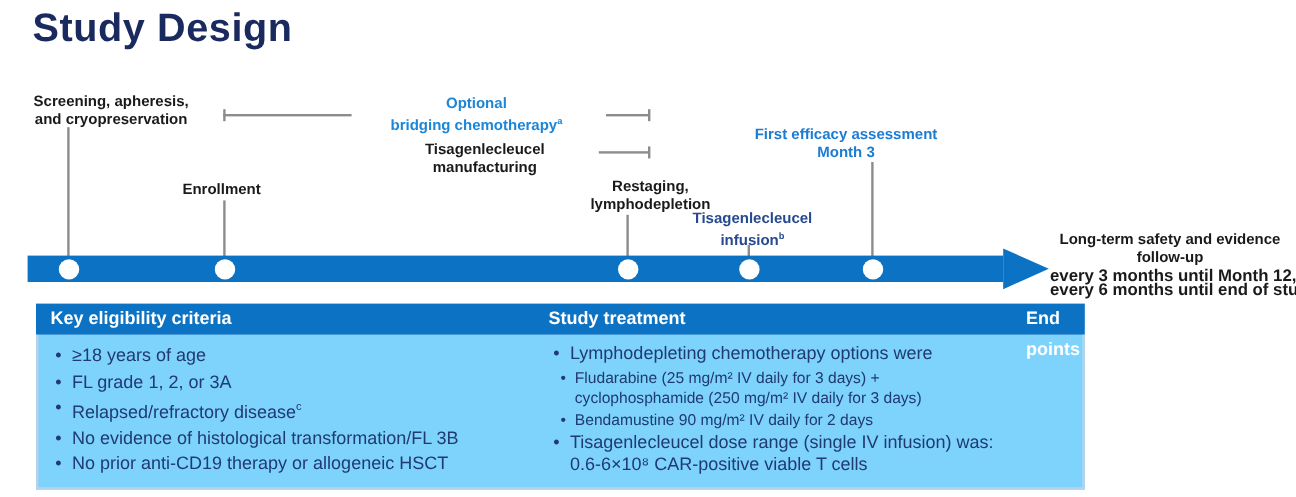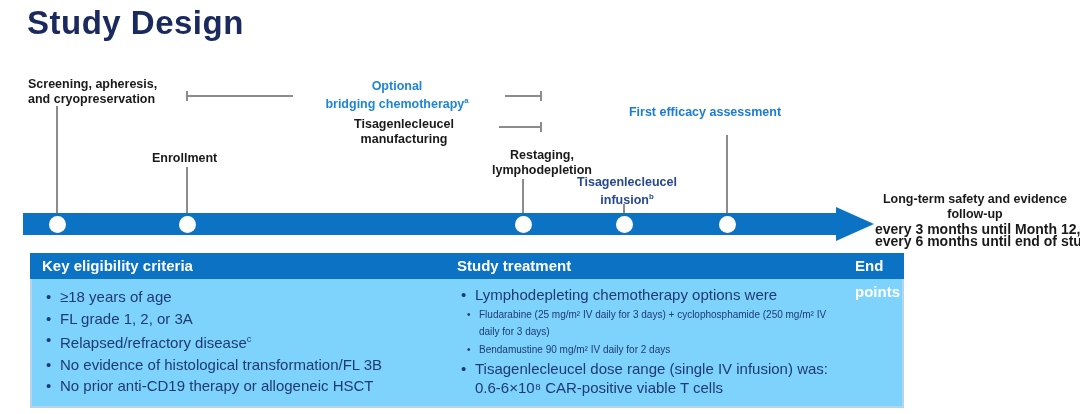--- a/index.html
+++ b/index.html
@@ -3,21 +3,21 @@
 <meta charset="utf-8">
 <style>
   html,body{margin:0;padding:0;background:#fff;}
   .slide{position:relative;width:1080px;height:414px;background:#ffffff;overflow:hidden;
          font-family:"Liberation Sans","DejaVu Sans",sans-serif;}
   .page-title{position:absolute;left:27px;top:4px;font-size:33px;font-weight:bold;color:#1B2A5E;letter-spacing:0.5px;}
 
   
   .tl-label{position:absolute;font-size:12.5px;line-height:14.5px;font-weight:bold;color:#1A1A1A;
             text-align:center;white-space:nowrap;}
-  .tl-label.left{text-align:left;}
+  .tl-label.left{text-align:center;}
   .tl-label.blue{color:#1E86D6;}
   .tl-label.blue2{color:#1B7CD4;}
   .tl-label.navyblue{color:#27498F;}
   sup{font-size:0.62em;}
 
   .followup-note{font-size:14px;line-height:12px;font-weight:bold;color:#1A1A1A;}
 
   
   .vline{position:absolute;width:1.5px;background:#8C8C8C;}
   .hline{position:absolute;height:1.5px;background:#8C8C8C;}
@@ -34,21 +34,21 @@
   .thead{display:flex;background:#0B72C4;color:#ffffff;font-weight:bold;font-size:15px;height:26px;line-height:26px;}
   .th{box-sizing:border-box;padding-left:12px;}
   .w1{width:415px;} .w2{width:398px;} .w3{flex:1;}
   .tbody{display:flex;border:2px solid #B7D3EA;border-top:none;background:#7dd3fc;height:129px;box-sizing:border-box;}
   .cell{box-sizing:border-box;padding:7px 8px 0 12px;font-size:15px;color:#203A72;}
   ul{margin:0;padding:0;list-style:none;}
   li{position:relative;padding-left:16px;}
   li::before{content:"\2022";position:absolute;left:2px;top:0;}
   .c1 li{line-height:21.5px;}
   .c2 .main{line-height:18.5px;margin-bottom:1px;}
-  .c2 .subs{font-size:10px;line-height:17.5px;margin:1px 0 2px 6px;}
+  .c2 .subs{font-size:13px;line-height:17.5px;margin:1px 0 2px 6px;}
   .c2 .subs li{padding-left:14px;}
   .c3{line-height:19.5px;}
   .c3 .ep1{margin:0 0 22px 0;}
   .c3 .ep2{margin:0;}
   .c3 b{font-weight:bold;}
 </style>
 </head>
 <body>
 
 <div class="slide">
@@ -77,20 +77,21 @@
     <div>lymphodepletion</div>
   </div>
 
   <div class="tl-label navyblue" style="left:527px;top:175px;width:200px;">
     <div>Tisagenlecleucel</div>
     <div><span>infusion</span><sup>b</sup></div>
   </div>
 
   <div class="tl-label blue2" style="left:605px;top:105px;width:200px;">
     <div>First efficacy assessment</div>
+    <div>Month 3</div>
   </div>
 
   <div class="tl-label" style="left:875px;top:192px;width:200px;">
     <div>Long-term safety and evidence</div>
     <div>follow-up</div>
     <div class="followup-note" style="margin-top:2px;">every 3 months until Month 12,</div>
     <div class="followup-note">every 6 months until end of study</div>
   </div>
 
   <div class="tick" style="left:186px;top:90.5px;"></div>

